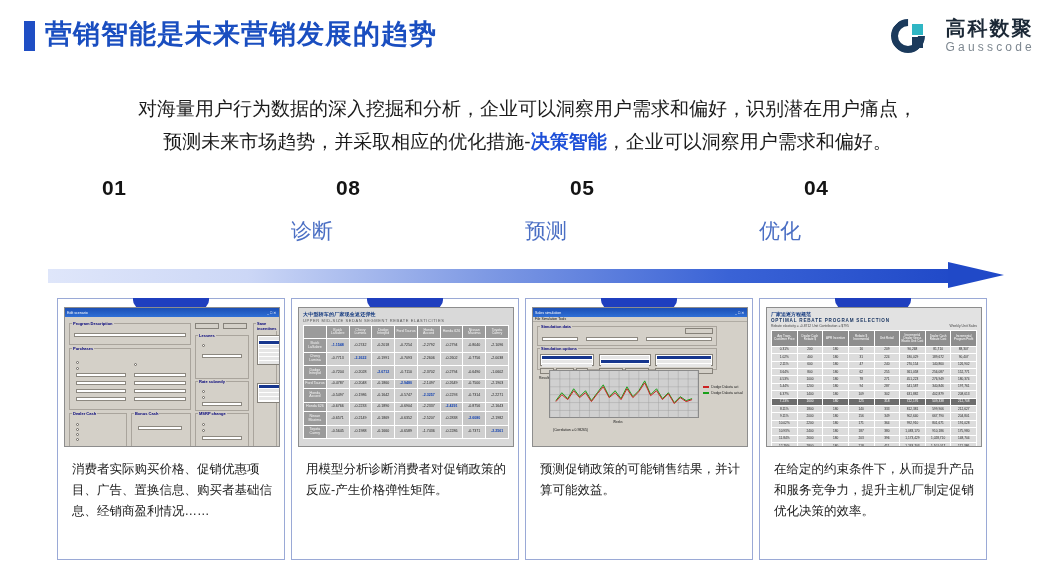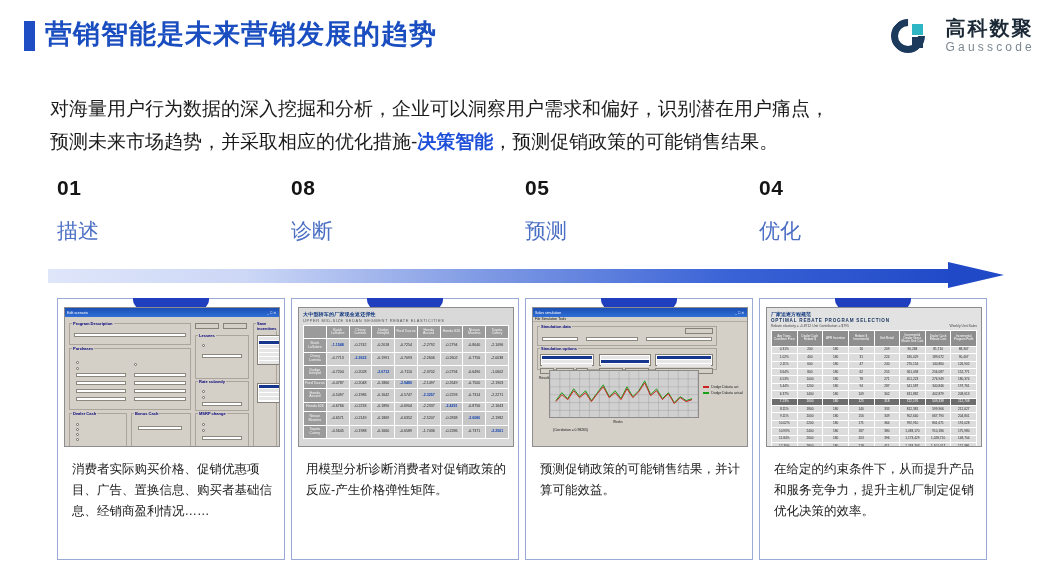--- a/index.html
+++ b/index.html
@@ -38,28 +38,28 @@
     position: absolute; right: 2px; top: 18px;
     width: 11px; height: 11px; background: #1b3a5c;
   }
   .logo-text { display: flex; flex-direction: column; line-height: 1; }
   .logo-cn { font-size: 20px; font-weight: bold; color: #1b2836; letter-spacing: 2px; }
   .logo-en { font-size: 12px; color: #7d8790; letter-spacing: 3.2px; margin-top: 3px; }
 
   
   .lead {
     position: absolute; left: 50px; top: 92px; width: 955px;
-    font-size: 19px; line-height: 33px; color: #1b1b1b;
+    text-align: center; font-size: 19px; line-height: 33px; color: #1b1b1b;
   }
   .lead .hl { color: #1d4fd8; font-weight: bold; }
 
   
   .steps { position: absolute; left: 0; top: 176px; width: 1051px; height: 80px; }
   .step { position: absolute; top: 0; width: 220px; }
-  .step-num { font-size: 21px; font-weight: bold; color: #141414; letter-spacing: 0.5px; }
+  .step-num { font-size: 21px; font-weight: bold; color: #141414; letter-spacing: 0.5px; margin-left: 45px; }
   .step-label { margin-top: 17px; font-size: 21px; color: #4b6fc4; }
 
   
   .arrow-wrap { position: absolute; left: 48px; top: 262px; width: 960px; height: 26px; }
   .arrow-shaft {
     position: absolute; left: 0; top: 7px; width: 908px; height: 14px;
     background: linear-gradient(to right, #dfe6fa 0%, #ccd7f6 22%, #7f9ae4 48%, #3a63d6 75%, #2049c8 100%);
   }
   .arrow-head {
     position: absolute; left: 900px; top: 0;
@@ -163,28 +163,27 @@
       <div class="logo-text">
         <div class="logo-cn">高科数聚</div>
         <div class="logo-en">Gausscode</div>
       </div>
     </div>
   </div>
 
   <div class="lead">
     <div>对海量用户行为数据的深入挖掘和分析，企业可以洞察用户需求和偏好，识别潜在用户痛点，</div>
     <div>
-      <span>预测未来市场趋势，并采取相应的优化措施-</span><span class="hl">决策智能</span><span>，预测促销政策的可能销售结果。</span>
+      <span>预测未来市场趋势，并采取相应的优化措施-</span><span class="hl">决策智能</span><span>，企业可以洞察用户需求和偏好。</span>
     </div>
   </div>
 
   <div class="steps">
     <div class="step" style="left:57px">
       <div class="step-num">01</div>
-      <div class="step-label">描述</div>
     </div>
     <div class="step" style="left:291px">
       <div class="step-num">08</div>
       <div class="step-label">诊断</div>
     </div>
     <div class="step" style="left:525px">
       <div class="step-num">05</div>
       <div class="step-label">预测</div>
     </div>
     <div class="step" style="left:759px">

